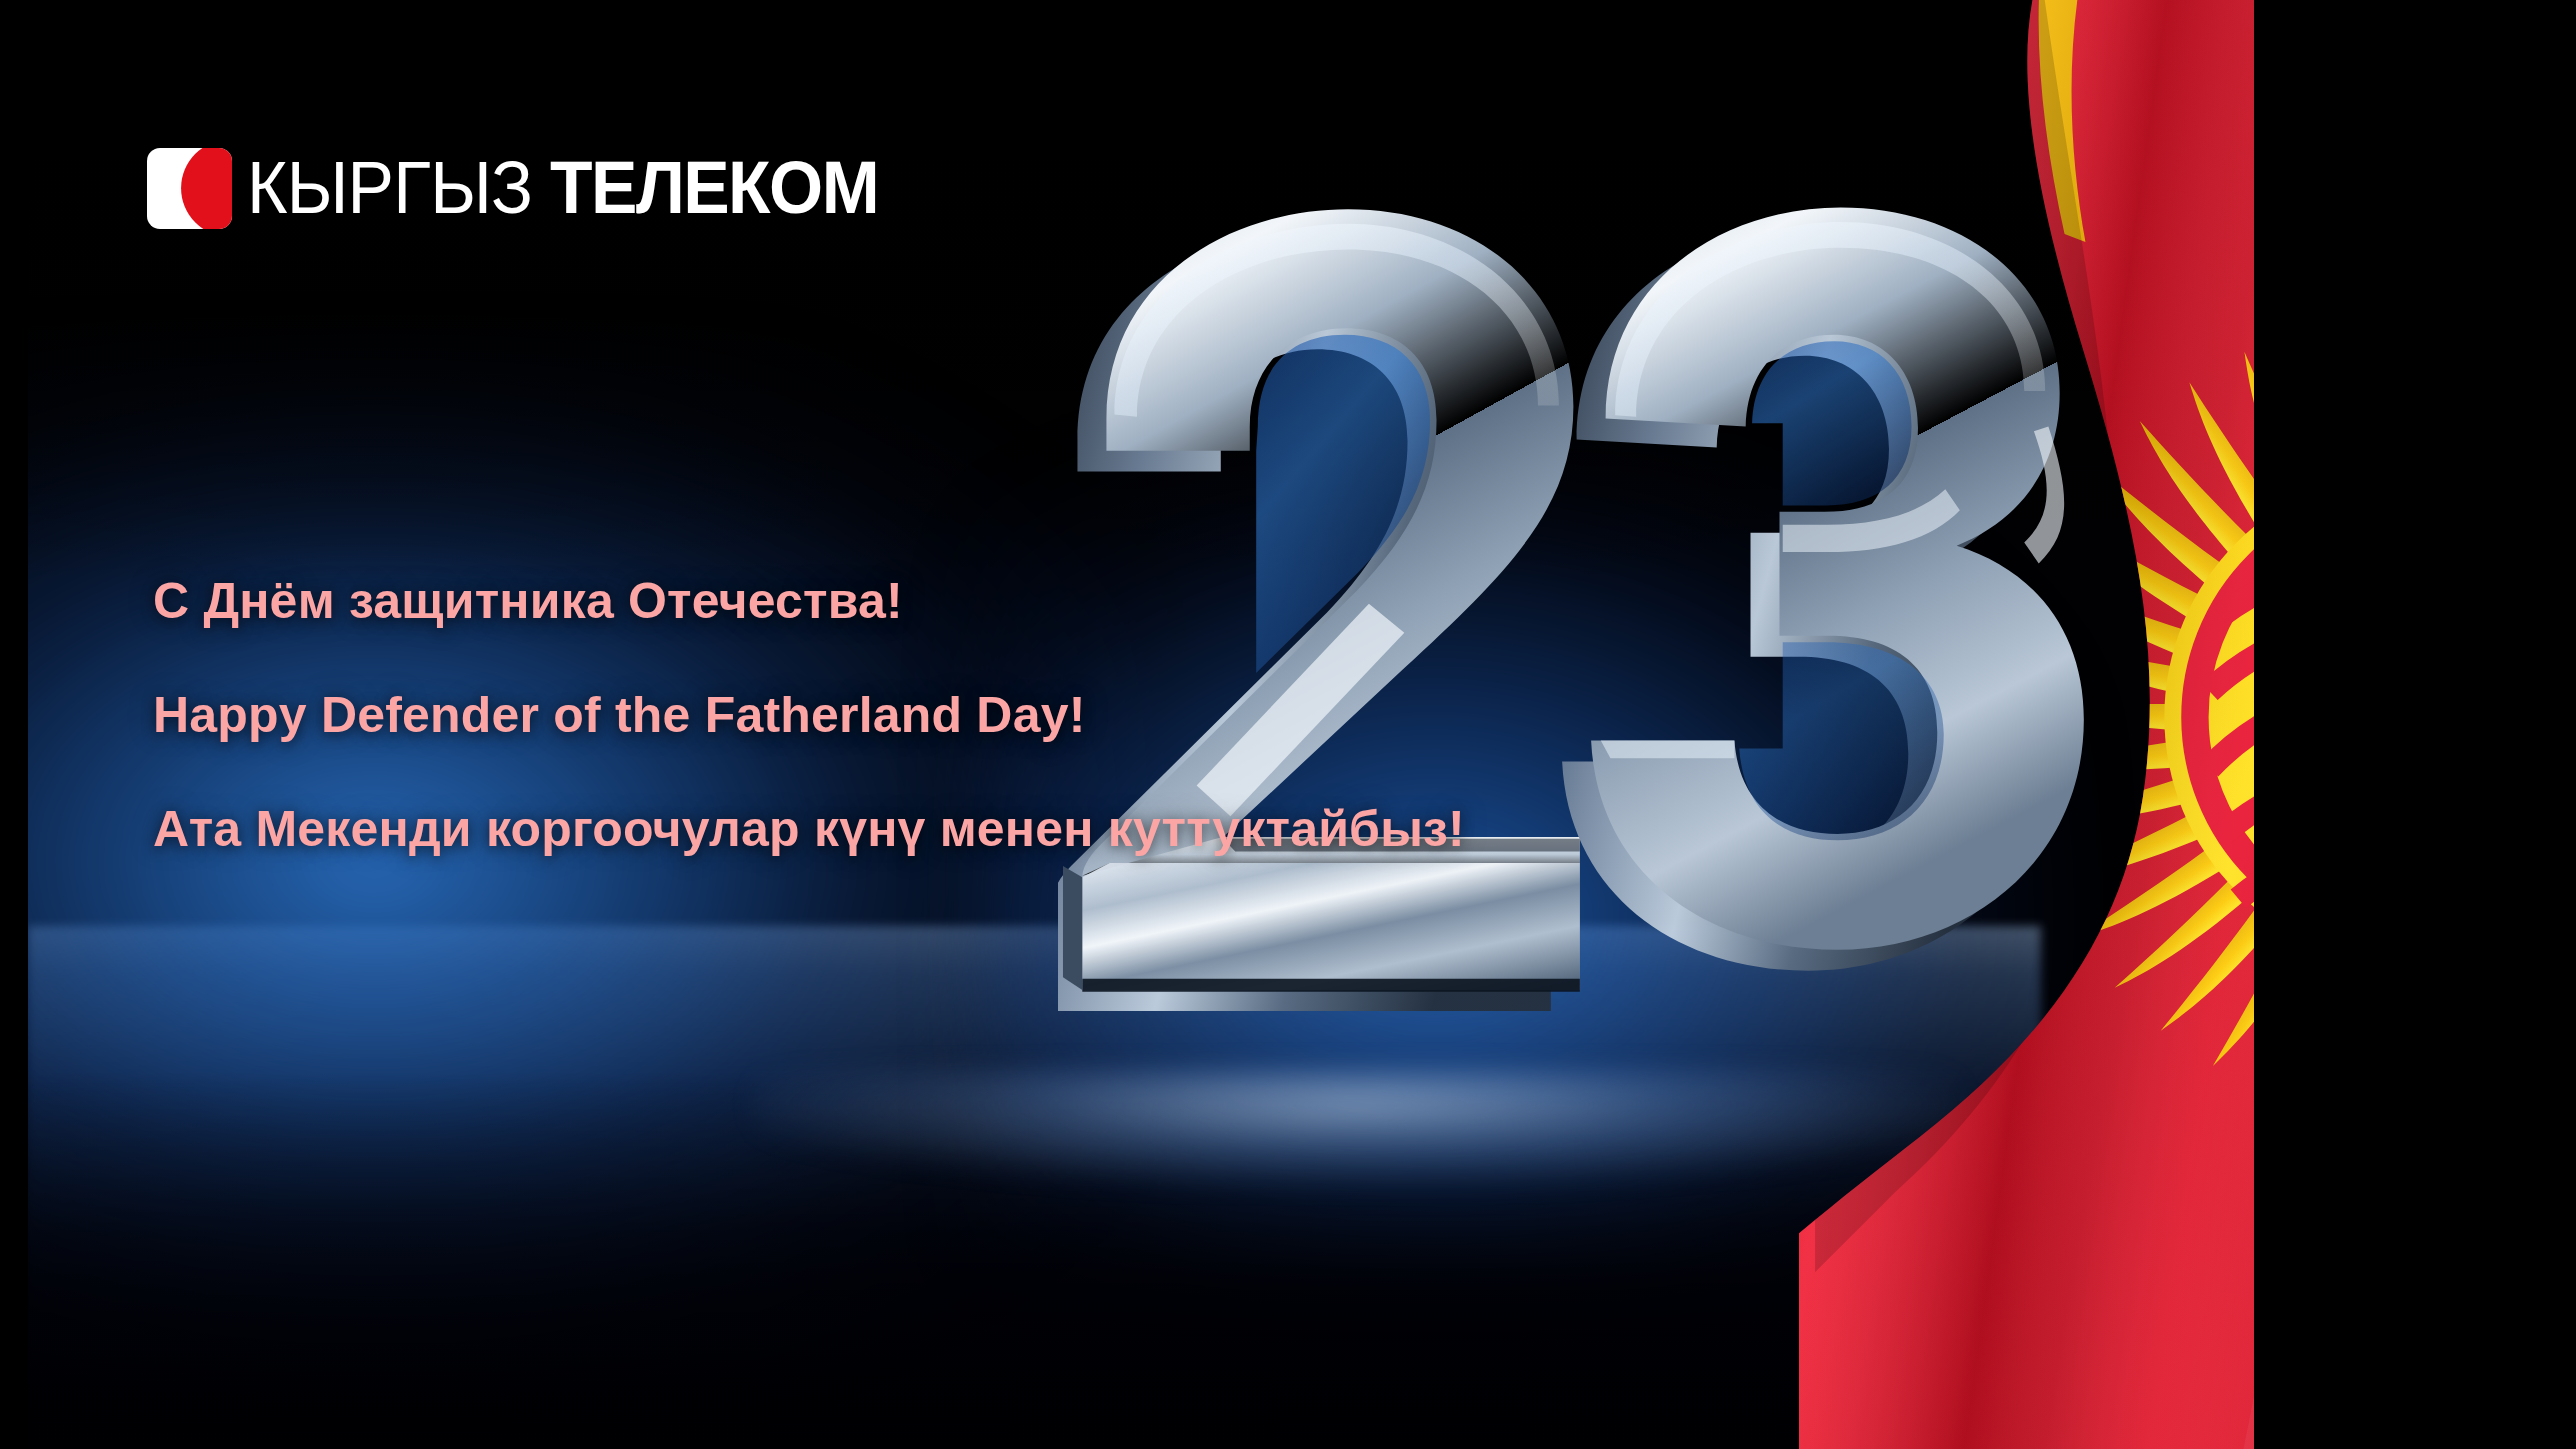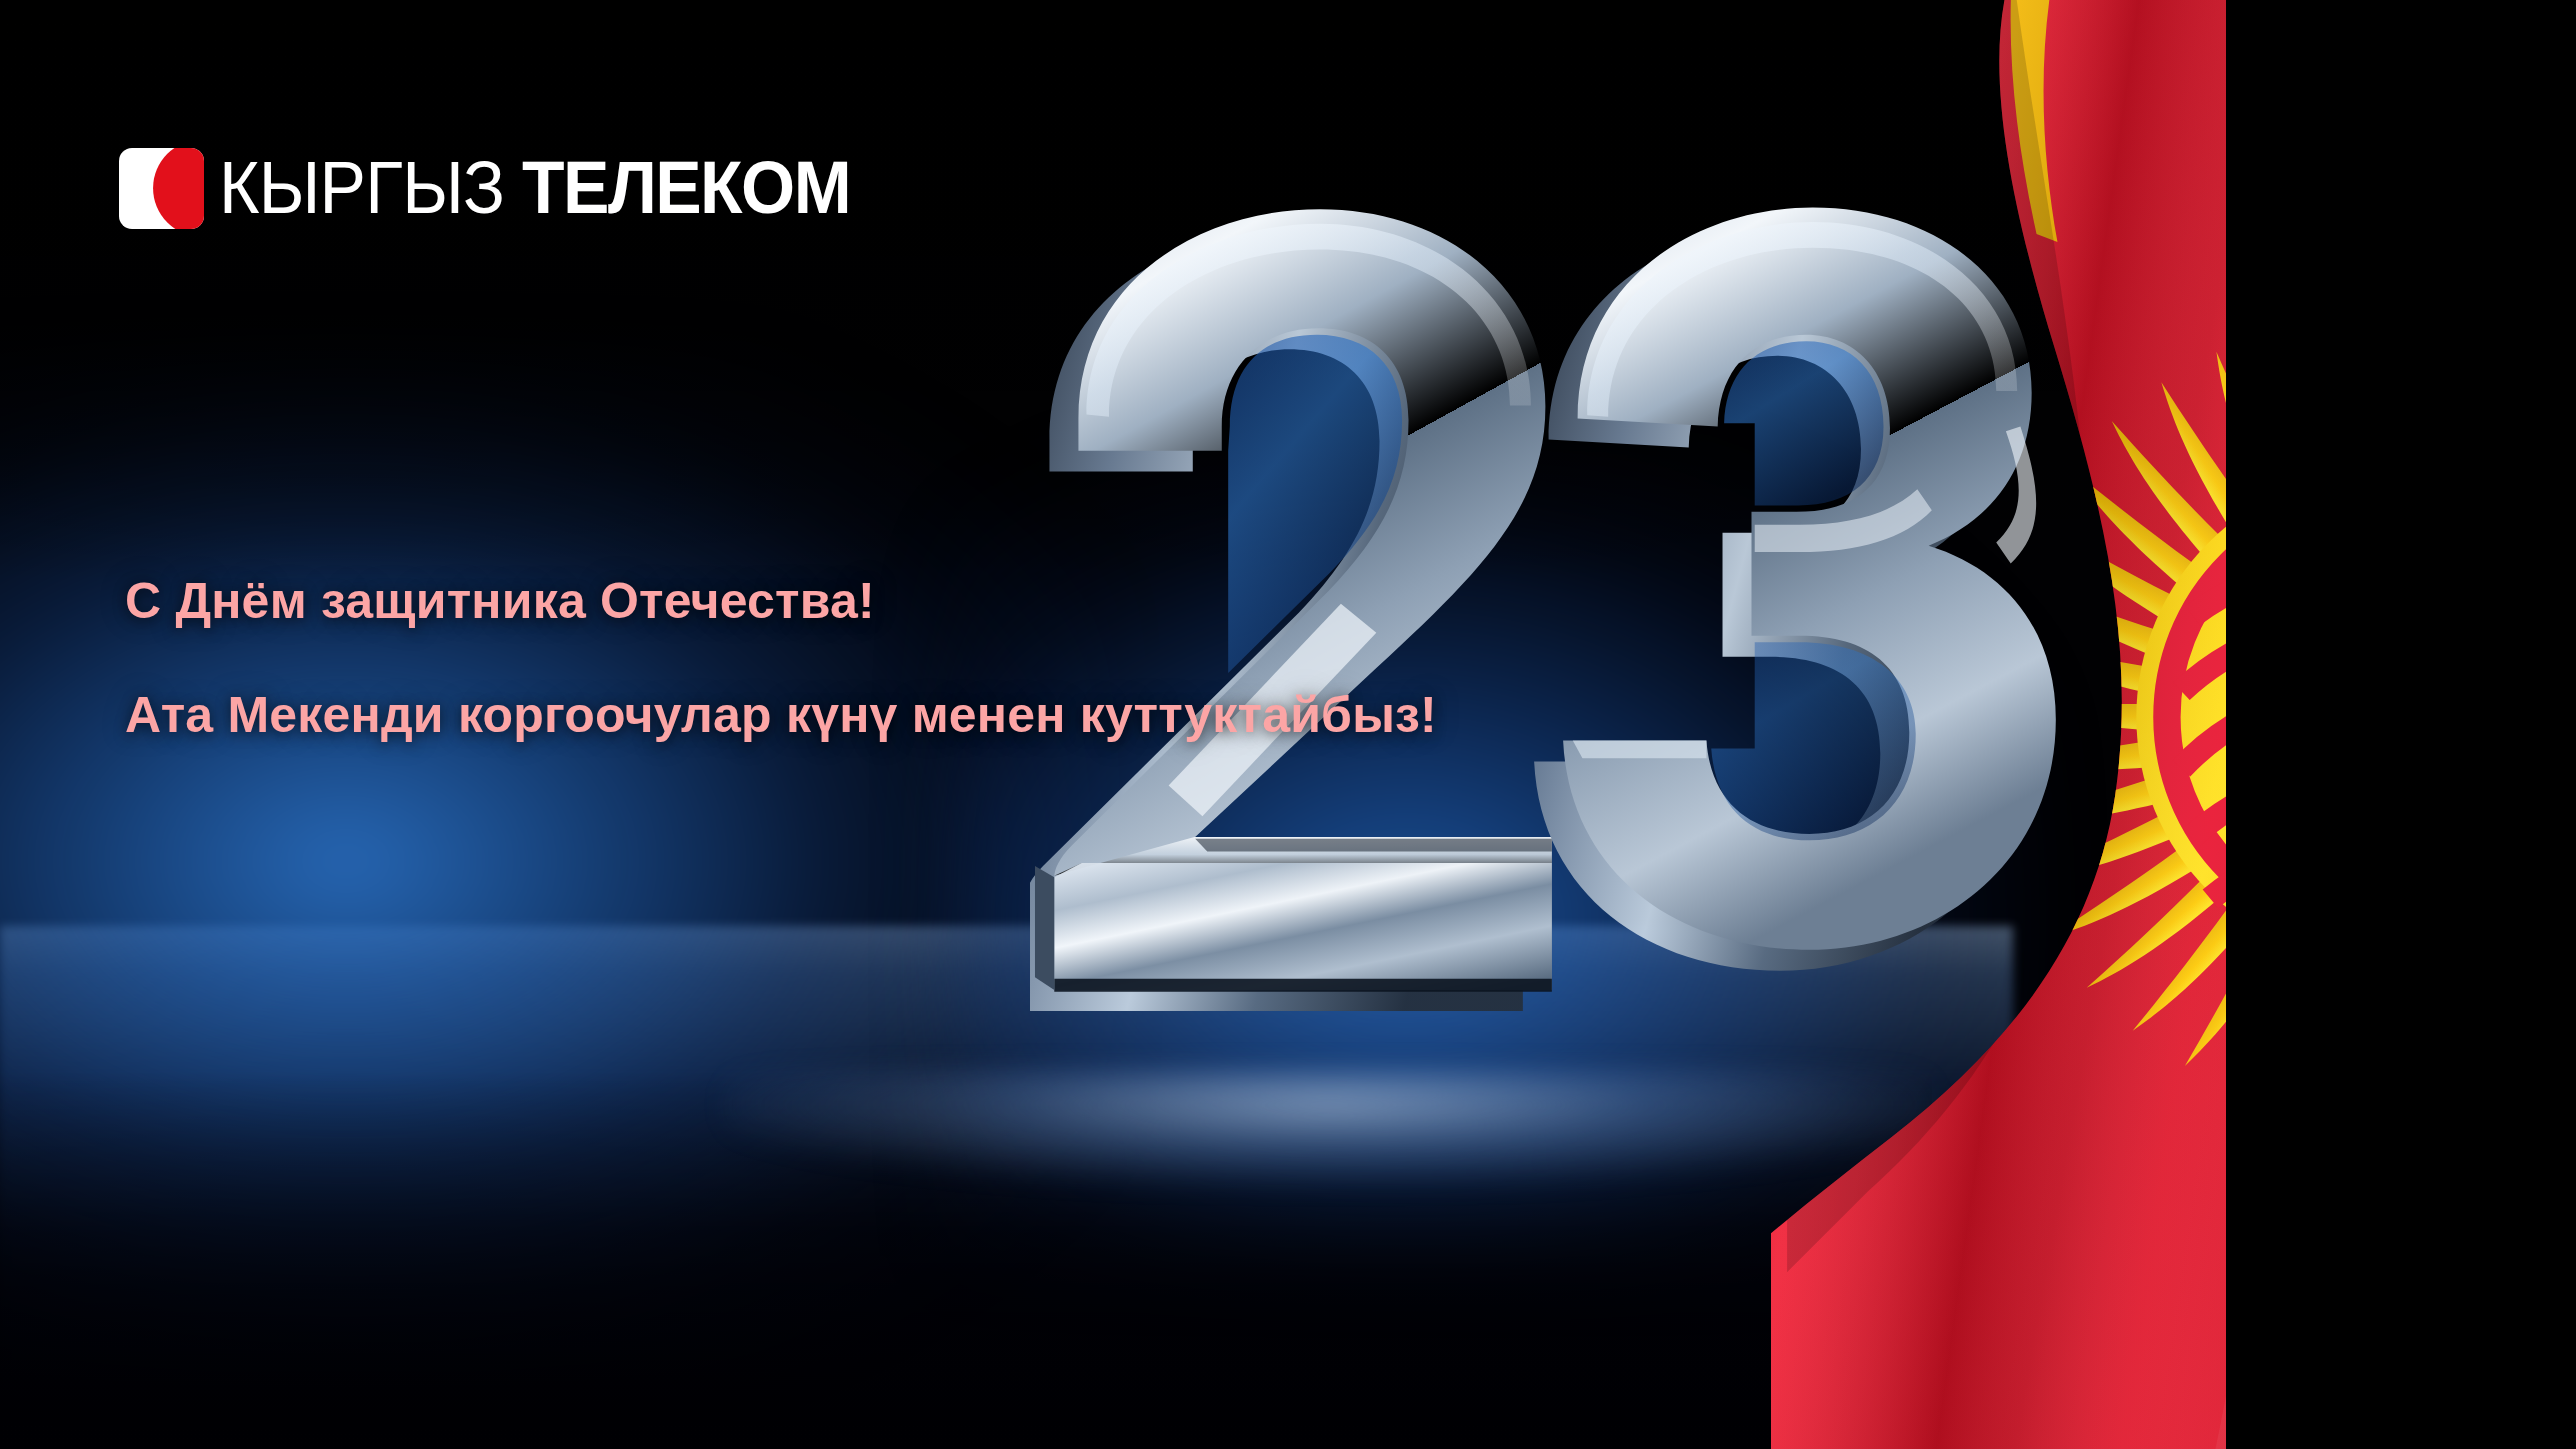--- a/index.html
+++ b/index.html
@@ -9,20 +9,21 @@
     background:#000;
     overflow:hidden;
     font-family:"Liberation Sans", sans-serif;
   }
 
   .stage {
     position:relative;
     width:2226px; height:1449px;
     background:#000000;
     overflow:hidden;
+    margin-left:28px;
   }
 
   
   .bg-base {
     position:absolute; inset:0;
     background:#010103;
   }
   
   .bg-floor {
     position:absolute;
@@ -539,17 +540,18 @@
       <div class="lens2"></div>
     </div>
     <div class="logo-word">
       <span class="logo-thin">КЫРГЫЗ</span>
         <span class="logo-bold">ТЕЛЕКОМ</span>
     </div>
   </div>
 
   <div class="greetings">
     <div class="greet-line">С Днём защитника Отечества!</div>
+    <div class="greet-line">Happy Defender of the Fatherland Day!</div>
     <div class="greet-line">Ата Мекенди коргоочулар күнү менен куттуктайбыз!</div>
   </div>
 
 </div>
 
 
 </body></html>

